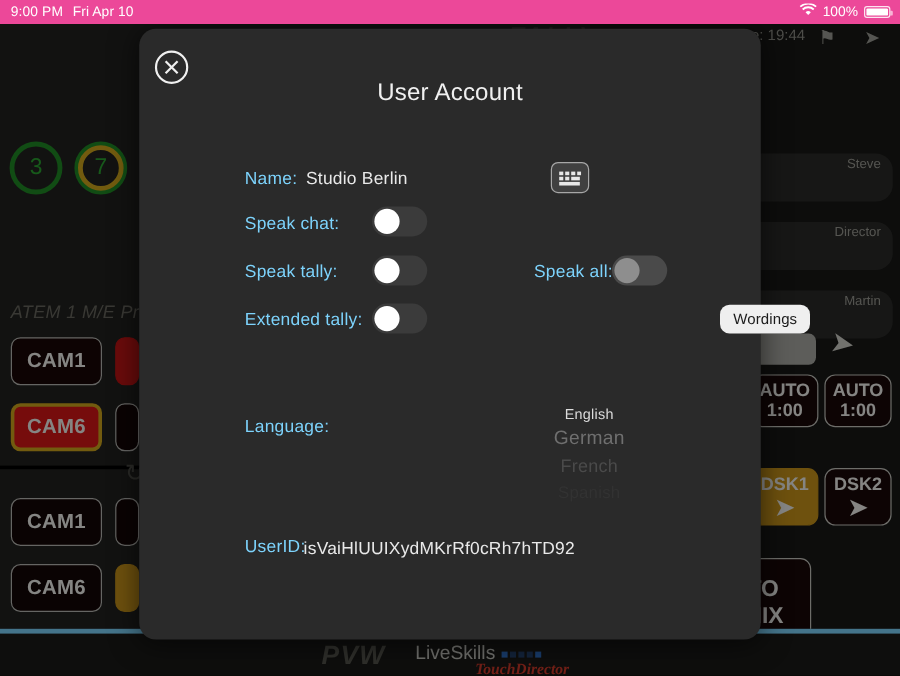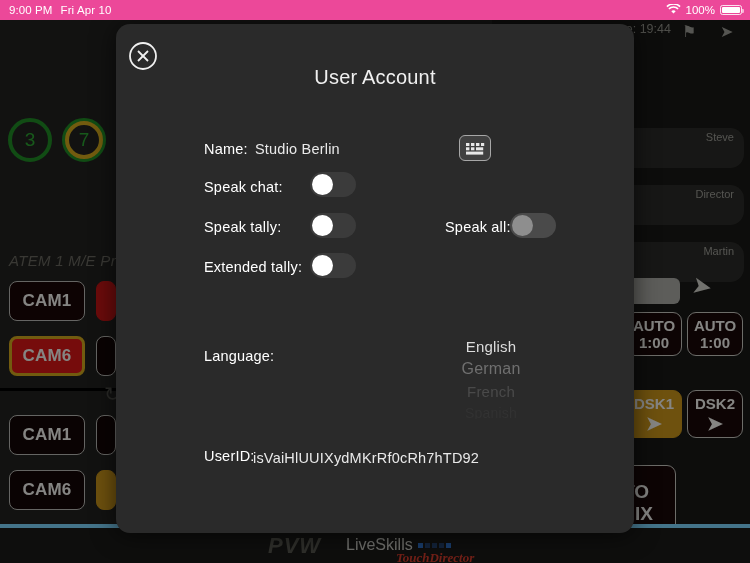--- a/index.html
+++ b/index.html
@@ -328,21 +328,21 @@
     position: absolute;
     left: 12px; top: 17px;
     width: 30px; height: 30px;
     cursor: pointer;
   }
   .close-btn svg { display: block; }
 
   .row-label {
     position: absolute;
     font-size: 14.5px;
-    color: #ffffff;
+    color: #7dd3fc;
     letter-spacing: .2px;
   }
   .row-value {
     position: absolute;
     font-size: 14.5px;
     color: #e9e9e9;
     letter-spacing: .2px;
   }
   .kbd-btn {
     position: absolute;
@@ -388,21 +388,21 @@
   }
 
   .picker {
     position: absolute;
     left: 300px; top: 315px;
     width: 150px; height: 80px;
     overflow: hidden;
     text-align: center;
   }
   .picker div {
-    font-size: 15px;
+    font-size: 12px;
     letter-spacing: .2px;
     line-height: 1;
   }
   .pk0 { color: #dcdcdc; margin-bottom: 7px; }
   .pk1 { color: #6f6f6f; font-size: 16px !important; margin-bottom: 7px; }
   .pk2 { color: #4a4a4a; font-size: 15px !important; margin-bottom: 7px; }
   .pk3 { color: #323232; font-size: 14px !important; }
 </style>
 </head>
 <body>
@@ -536,20 +536,21 @@
       </div>
     <div class="row-label" style="left:329px;top:195px;">Speak all:</div>
     <div class="toggle dis" style="left:394px;top:189px;">
         <i></i>
       </div>
 
     <div class="row-label" style="left:88px;top:235px;">Extended tally:</div>
     <div class="toggle" style="left:194px;top:229px;">
         <i></i>
       </div>
+    <div class="wordings">Wordings</div>
 
     <div class="row-label" style="left:88px;top:324px;">Language:</div>
     <div class="picker">
       <div class="pk0">English</div>
       <div class="pk1">German</div>
       <div class="pk2">French</div>
       <div class="pk3">Spanish</div>
     </div>
 
     <div class="row-label" style="left:88px;top:424px;">UserID:</div>

